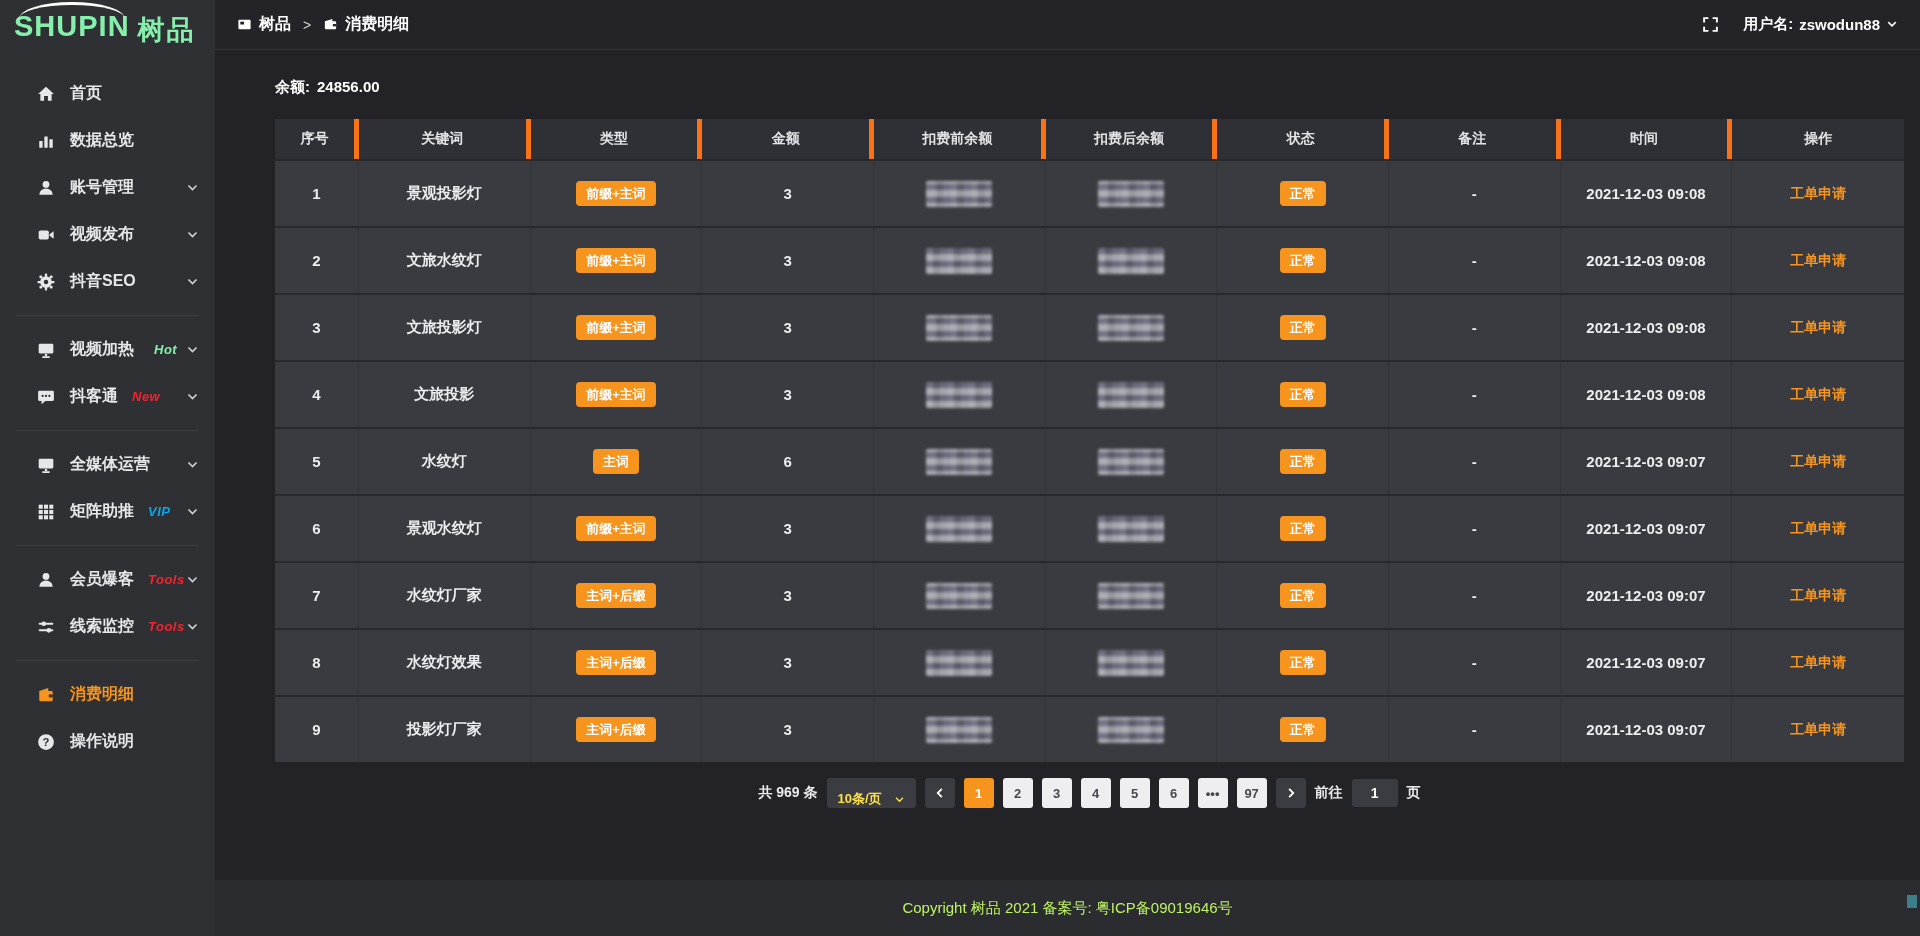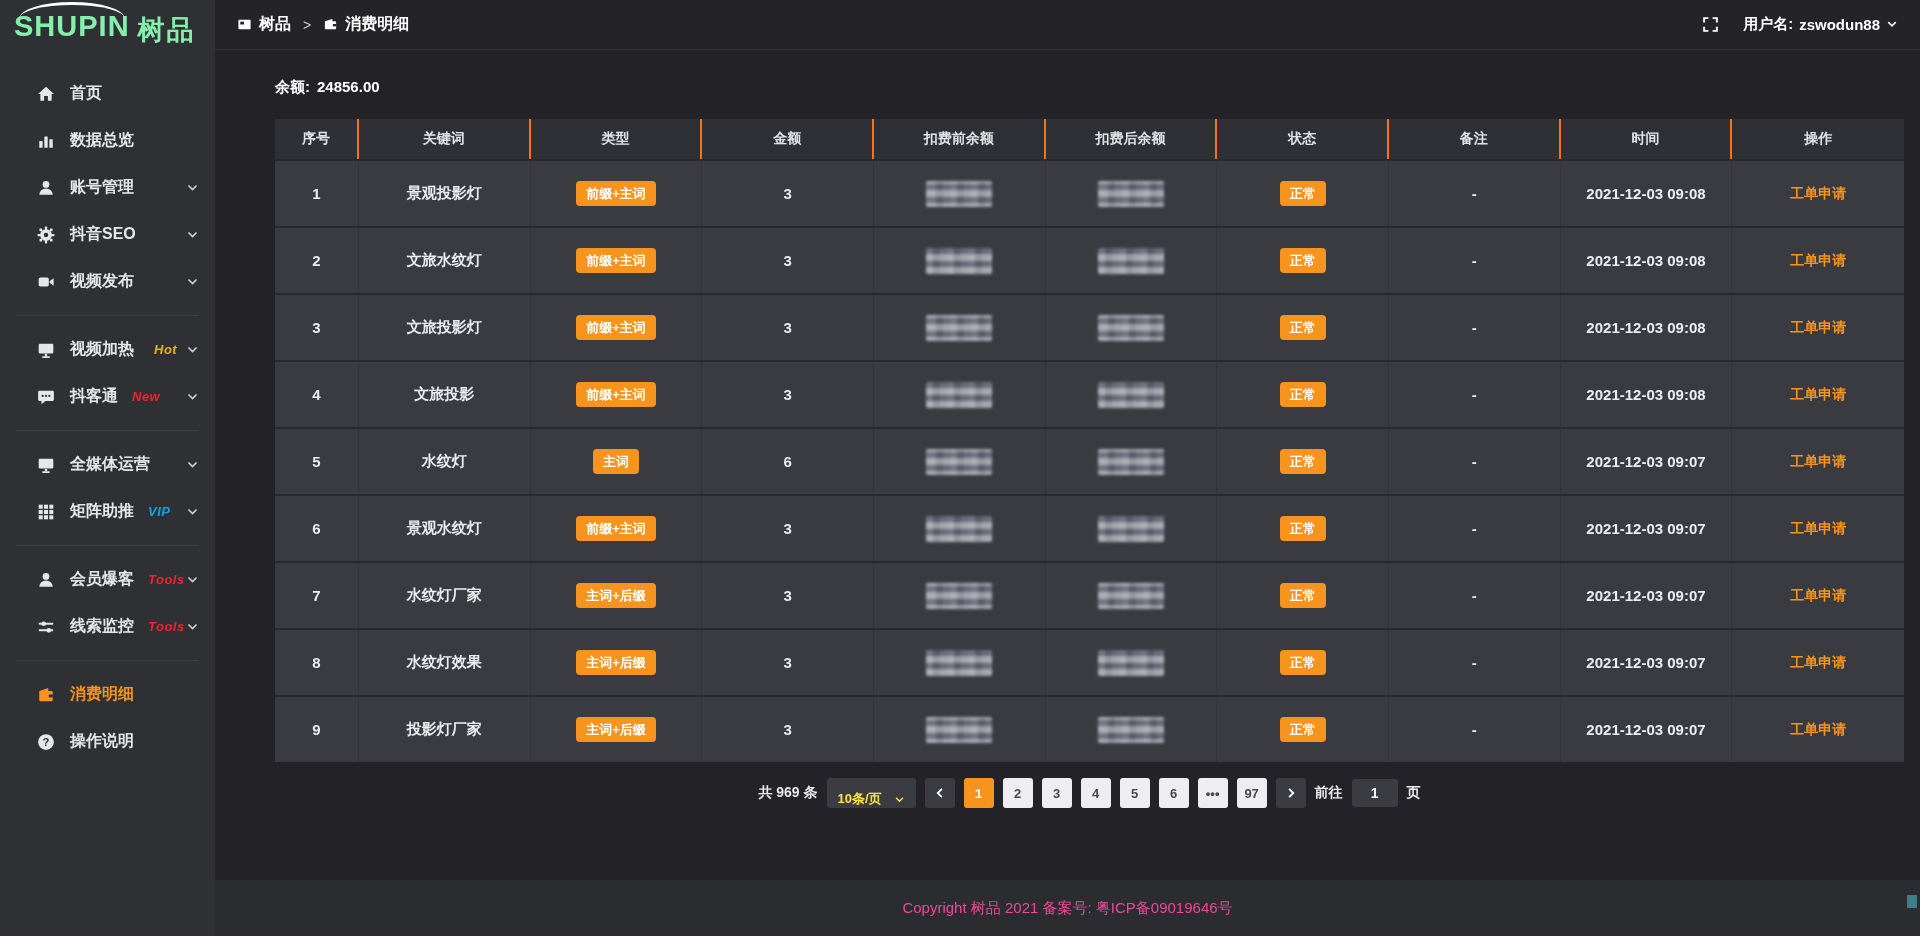--- a/index.html
+++ b/index.html
@@ -52,21 +52,21 @@
   .user-menu .chev svg{width:12px;height:12px;}
 
   .content{flex:1;background:var(--content-bg);padding:0 16px 0 60px;}
   .balance{margin-top:28px;font-size:15px;font-weight:bold;color:#fff;}
   .balance .value{margin-left:7px;}
 
   
   .table{margin-top:22px;}
   .table-header,.table-row{display:grid;grid-template-columns:84px repeat(9,1fr);}
   .table-header{background:var(--header-bg);height:40px;}
-  .th{display:flex;align-items:center;justify-content:center;font-size:14px;font-weight:bold;color:#e3e3e7;border-right:2px solid #f97316;}
+  .th{display:flex;align-items:center;justify-content:center;font-size:14px;font-weight:bold;color:#e3e3e7;border-right:5px solid #f97316;}
   .th:last-child{border-right:none;}
   .table-row{background:var(--row-bg);height:67px;border-top:2px solid #28282d;}
   .td{display:flex;align-items:center;justify-content:center;font-size:15px;font-weight:bold;color:#ecedf0;border-right:1px solid #333438;overflow:hidden;}
   .td:last-child{border-right:none;}
   .type-badge,.status-badge{background:var(--accent);color:#fff;font-size:13px;font-weight:bold;
     padding:6px 10px;border-radius:4px;line-height:1;}
   .action-link{color:var(--accent);font-size:14px;font-weight:bold;cursor:pointer;}
   .blur-chip{width:66px;height:26px;border-radius:2px;filter:blur(1.7px);opacity:.92;
     background-color:#84848a;
     background-image:
@@ -81,21 +81,21 @@
   .page-size .chev svg{width:11px;height:11px;}
   .page-btn{min-width:30px;height:30px;padding:0 6px;border-radius:3px;background:#eeeef1;color:#47474d;
     display:flex;align-items:center;justify-content:center;font-size:13px;font-weight:bold;cursor:pointer;}
   .page-btn.active{background:var(--accent);color:#fff;}
   .nav-btn{width:30px;height:30px;background:#3b3c42;color:#fff;border-radius:3px;display:flex;align-items:center;justify-content:center;cursor:pointer;}
   .nav-btn svg{width:12px;height:12px;}
   .goto-input{width:46px;height:28px;background:#3b3c42;border:none;outline:none;color:#fff;text-align:center;
     font-size:14px;font-weight:bold;border-radius:3px;font-family:inherit;}
 
   
-  .footer{height:56px;flex-shrink:0;background:#2b2c30;display:flex;align-items:center;justify-content:center;color:#ec4899;font-size:15px;}
+  .footer{height:56px;flex-shrink:0;background:#2b2c30;display:flex;align-items:center;justify-content:center;color:#bef264;font-size:15px;}
   .corner-mark{position:fixed;right:3px;bottom:28px;width:10px;height:13px;background:#3c7f8a;}
 </style>
 </head>
 <body>
 
 <div class="app">
 
   <aside class="sidebar">
     <div class="logo">
       <span class="logo-en">SHUPIN</span>
@@ -121,20 +121,34 @@
           <span class="lbl">数据总览</span>
         </div>
         <div class="side-item">
           <span class="icon">
             <svg viewBox="0 0 16 16" fill="currentColor">
               <circle cx="8" cy="4.8" r="3"></circle>
               <path d="M2 14 a6 5.5 0 0 1 12 0 Z"></path>
             </svg>
           </span>
           <span class="lbl">账号管理</span>
+          <span class="chev">
+            <svg viewBox="0 0 16 16" fill="none" stroke="currentColor" stroke-width="2">
+              <path d="M3 5.5 l5 5 5-5"></path>
+            </svg>
+          </span>
+        </div>
+        <div class="side-item">
+          <span class="icon">
+            <svg viewBox="0 0 16 16" fill="currentColor">
+              <rect x="1.5" y="4" width="9" height="8" rx="1.5"></rect>
+              <path d="M11.2 7.3 L14.8 4.7 V11.3 L11.2 8.7 Z"></path>
+            </svg>
+          </span>
+          <span class="lbl">视频发布</span>
           <span class="chev">
             <svg viewBox="0 0 16 16" fill="none" stroke="currentColor" stroke-width="2">
               <path d="M3 5.5 l5 5 5-5"></path>
             </svg>
           </span>
         </div>
         <div class="side-item">
           <span class="icon">
             <svg viewBox="0 0 16 16" fill="currentColor">
               <rect x="7" y="0.5" width="2" height="3.2" rx="0.6"></rect>
@@ -148,45 +162,31 @@
               <path fill-rule="evenodd" d="M8 2.8 a5.2 5.2 0 1 0 0 10.4 A5.2 5.2 0 0 0 8 2.8 Z M8 6 a2 2 0 1 1 0 4 a2 2 0 0 1 0-4 Z"></path>
             </svg>
           </span>
           <span class="lbl">抖音SEO</span>
           <span class="chev">
             <svg viewBox="0 0 16 16" fill="none" stroke="currentColor" stroke-width="2">
               <path d="M3 5.5 l5 5 5-5"></path>
             </svg>
           </span>
         </div>
-        <div class="side-item">
-          <span class="icon">
-            <svg viewBox="0 0 16 16" fill="currentColor">
-              <rect x="1.5" y="4" width="9" height="8" rx="1.5"></rect>
-              <path d="M11.2 7.3 L14.8 4.7 V11.3 L11.2 8.7 Z"></path>
-            </svg>
-          </span>
-          <span class="lbl">视频发布</span>
-          <span class="chev">
-            <svg viewBox="0 0 16 16" fill="none" stroke="currentColor" stroke-width="2">
-              <path d="M3 5.5 l5 5 5-5"></path>
-            </svg>
-          </span>
-        </div>
         <div class="side-divider"></div>
         <div class="side-item">
           <span class="icon">
             <svg viewBox="0 0 16 16" fill="currentColor">
               <rect x="1.5" y="2.5" width="13" height="8.5" rx="1"></rect>
               <rect x="7" y="11.5" width="2" height="2"></rect>
               <rect x="4.5" y="13.5" width="7" height="1.5" rx="0.7"></rect>
             </svg>
           </span>
           <span class="lbl">视频加热</span>
-          <span class="sbadge" style="color: #eab308; margin-left: 20px;">Hot</span>
+          <span class="sbadge" style="color: #86efac; margin-left: 20px;">Hot</span>
           <span class="chev">
             <svg viewBox="0 0 16 16" fill="none" stroke="currentColor" stroke-width="2">
               <path d="M3 5.5 l5 5 5-5"></path>
             </svg>
           </span>
         </div>
         <div class="side-item">
           <span class="icon">
             <svg viewBox="0 0 16 16" fill="currentColor">
               <path d="M2 2.5 h12 a1 1 0 0 1 1 1 v7 a1 1 0 0 1 -1 1 H7.5 L4 14.5 V11.5 H2 a1 1 0 0 1 -1 -1 v-7 a1 1 0 0 1 1 -1 Z"></path>

